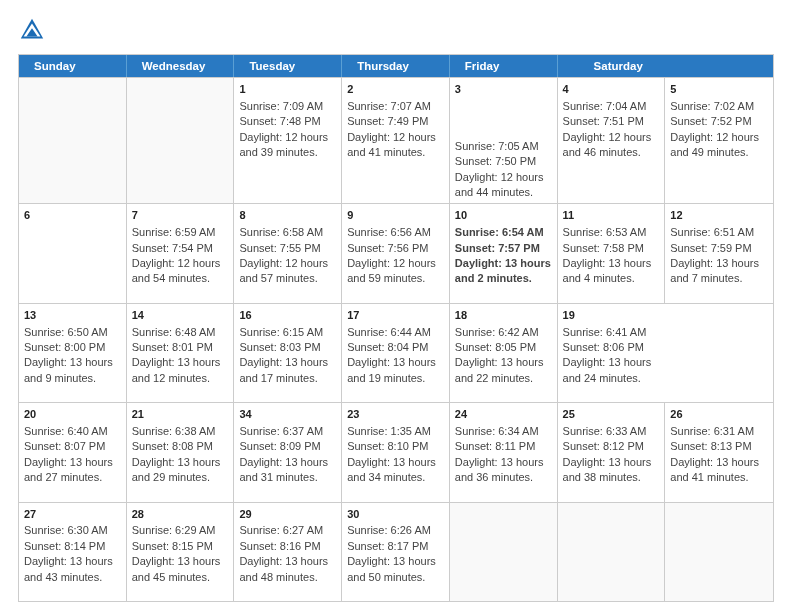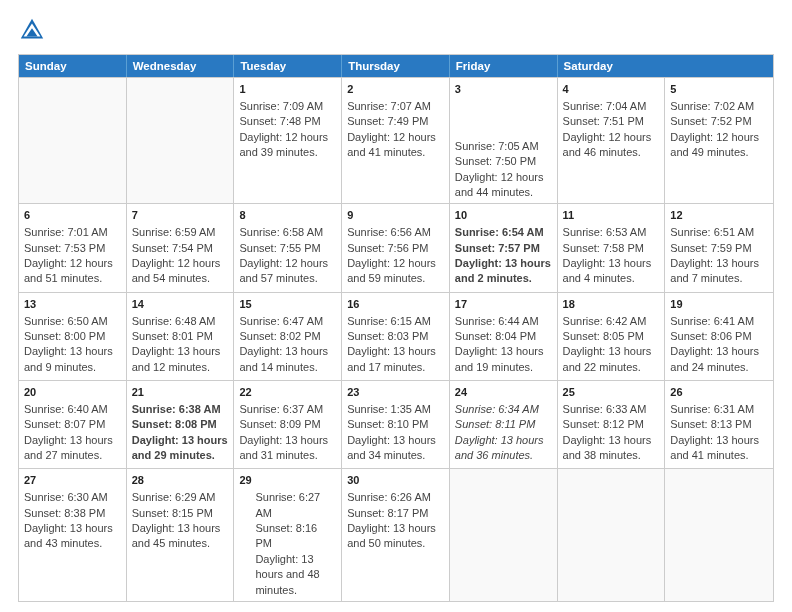--- a/index.html
+++ b/index.html
@@ -61,25 +61,25 @@
     }
     .cal-header-row {
       display: grid;
       grid-template-columns: repeat(7, 1fr);
       background: #2979c2;
     }
     .cal-header-cell {
       color: #fff;
       font-size: 11.5px;
       font-weight: bold;
-      padding: 5px 6px;
+      padding: 5px 15px;
       text-align: left;
       border-right: 1px solid #5a9fd4;
     }
-    .cal-header-cell:last-child { border-right: none; }
+    .cal-header-cell:last-child { border-right: none; margin-left: 21px; }
     .cal-body {
       display: flex;
       flex-direction: column;
       flex: 1;
     }
     .cal-week {
       display: grid;
       grid-template-columns: repeat(7, 1fr);
       flex: 1;
       border-top: 1px solid #ccc;
@@ -170,23 +170,20 @@
           <div class="cal-cell">
             <span class="day-number">5</span>
             <div class="cell-info" style="white-space: pre-line;">Sunrise: 7:02 AM
 Sunset: 7:52 PM
 Daylight: 12 hours and 49 minutes.</div>
           </div>
         </div>
         <div class="cal-week">
           <div class="cal-cell">
             <span class="day-number">6</span>
-            <div class="cell-info" style="white-space: pre-line;">Sunrise: 7:01 AM
-Sunset: 7:53 PM
-Daylight: 12 hours and 51 minutes.</div>
           </div>
           <div class="cal-cell">
             <span class="day-number">7</span>
             <div class="cell-info" style="white-space: pre-line;">Sunrise: 6:59 AM
 Sunset: 7:54 PM
 Daylight: 12 hours and 54 minutes.</div>
           </div>
           <div class="cal-cell">
             <span class="day-number">8</span>
             <div class="cell-info" style="white-space: pre-line;">Sunrise: 6:58 AM
@@ -225,26 +222,20 @@
 Sunset: 8:00 PM
 Daylight: 13 hours and 9 minutes.</div>
           </div>
           <div class="cal-cell">
             <span class="day-number">14</span>
             <div class="cell-info" style="white-space: pre-line;">Sunrise: 6:48 AM
 Sunset: 8:01 PM
 Daylight: 13 hours and 12 minutes.</div>
           </div>
           <div class="cal-cell">
-            <span class="day-number">15</span>
-            <div class="cell-info" style="white-space: pre-line;">Sunrise: 6:47 AM
-Sunset: 8:02 PM
-Daylight: 13 hours and 14 minutes.</div>
-          </div>
-          <div class="cal-cell">
             <span class="day-number">16</span>
             <div class="cell-info" style="white-space: pre-line;">Sunrise: 6:15 AM
 Sunset: 8:03 PM
 Daylight: 13 hours and 17 minutes.</div>
           </div>
           <div class="cal-cell">
             <span class="day-number">17</span>
             <div class="cell-info" style="white-space: pre-line;">Sunrise: 6:44 AM
 Sunset: 8:04 PM
 Daylight: 13 hours and 19 minutes.</div>
@@ -264,71 +255,71 @@
         </div>
         <div class="cal-week">
           <div class="cal-cell">
             <span class="day-number">20</span>
             <div class="cell-info" style="white-space: pre-line;">Sunrise: 6:40 AM
 Sunset: 8:07 PM
 Daylight: 13 hours and 27 minutes.</div>
           </div>
           <div class="cal-cell">
             <span class="day-number">21</span>
-            <div class="cell-info" style="white-space: pre-line; font-weight: bold;">Sunrise: 6:38 AM
+            <div class="cell-info" style="white-space: pre-line;">Sunrise: 6:38 AM
 Sunset: 8:08 PM
 Daylight: 13 hours and 29 minutes.</div>
           </div>
           <div class="cal-cell">
-            <span class="day-number">22</span>
+            <span class="day-number">34</span>
             <div class="cell-info" style="white-space: pre-line;">Sunrise: 6:37 AM
 Sunset: 8:09 PM
 Daylight: 13 hours and 31 minutes.</div>
           </div>
           <div class="cal-cell">
             <span class="day-number">23</span>
             <div class="cell-info" style="white-space: pre-line;">Sunrise: 1:35 AM
 Sunset: 8:10 PM
 Daylight: 13 hours and 34 minutes.</div>
           </div>
           <div class="cal-cell">
             <span class="day-number">24</span>
-            <div class="cell-info" style="white-space: pre-line; font-style: italic;">Sunrise: 6:34 AM
+            <div class="cell-info" style="white-space: pre-line;">Sunrise: 6:34 AM
 Sunset: 8:11 PM
 Daylight: 13 hours and 36 minutes.</div>
           </div>
           <div class="cal-cell">
             <span class="day-number">25</span>
             <div class="cell-info" style="white-space: pre-line;">Sunrise: 6:33 AM
 Sunset: 8:12 PM
 Daylight: 13 hours and 38 minutes.</div>
           </div>
           <div class="cal-cell">
             <span class="day-number">26</span>
             <div class="cell-info" style="white-space: pre-line;">Sunrise: 6:31 AM
 Sunset: 8:13 PM
 Daylight: 13 hours and 41 minutes.</div>
           </div>
         </div>
         <div class="cal-week">
           <div class="cal-cell">
             <span class="day-number">27</span>
             <div class="cell-info" style="white-space: pre-line;">Sunrise: 6:30 AM
-Sunset: 8:38 PM
+Sunset: 8:14 PM
 Daylight: 13 hours and 43 minutes.</div>
           </div>
           <div class="cal-cell">
             <span class="day-number">28</span>
             <div class="cell-info" style="white-space: pre-line;">Sunrise: 6:29 AM
 Sunset: 8:15 PM
 Daylight: 13 hours and 45 minutes.</div>
           </div>
           <div class="cal-cell">
             <span class="day-number">29</span>
-            <div class="cell-info" style="white-space: pre-line; margin-left: 16px;">Sunrise: 6:27 AM
+            <div class="cell-info" style="white-space: pre-line;">Sunrise: 6:27 AM
 Sunset: 8:16 PM
 Daylight: 13 hours and 48 minutes.</div>
           </div>
           <div class="cal-cell">
             <span class="day-number">30</span>
             <div class="cell-info" style="white-space: pre-line;">Sunrise: 6:26 AM
 Sunset: 8:17 PM
 Daylight: 13 hours and 50 minutes.</div>
           </div>
           <div class="cal-cell empty"></div>

